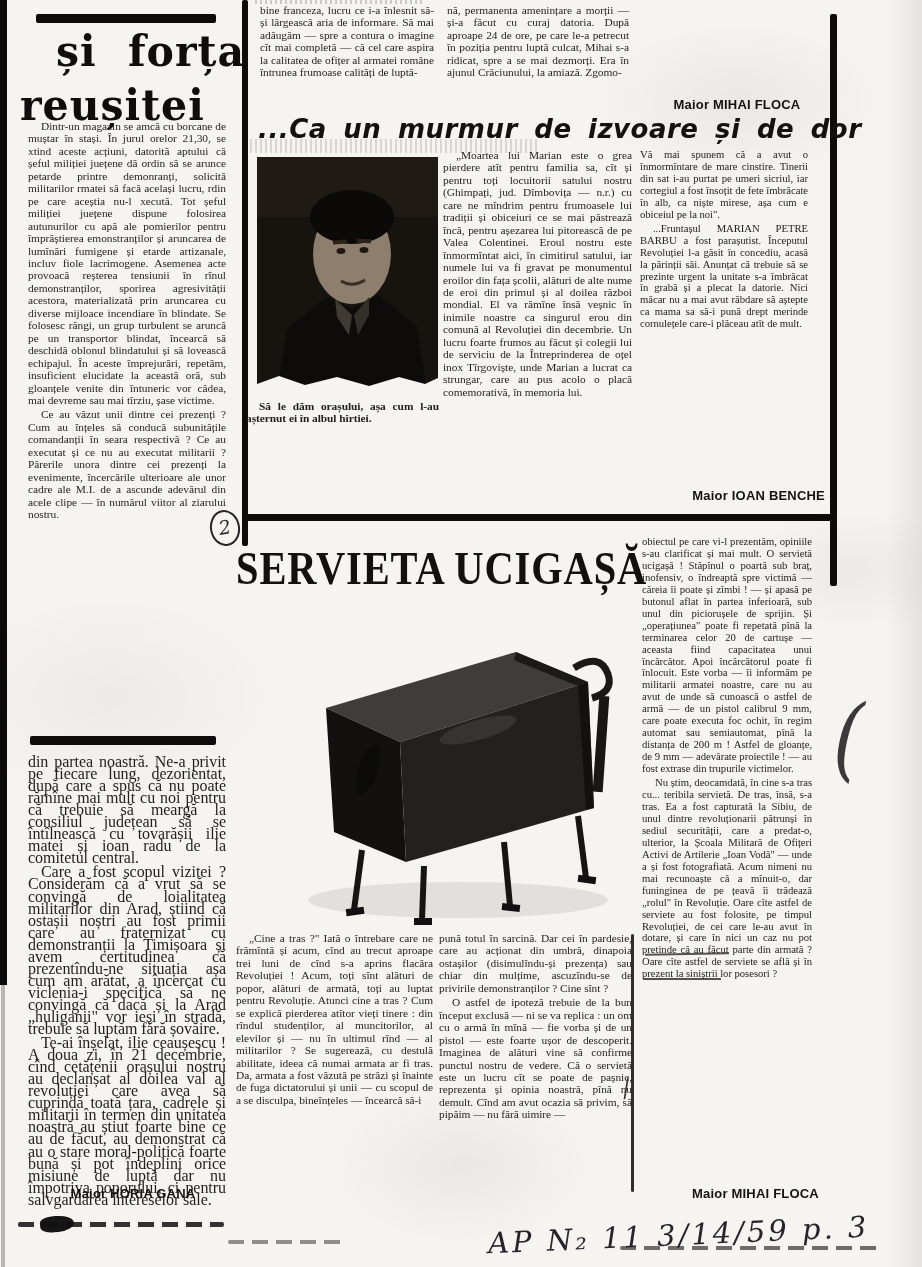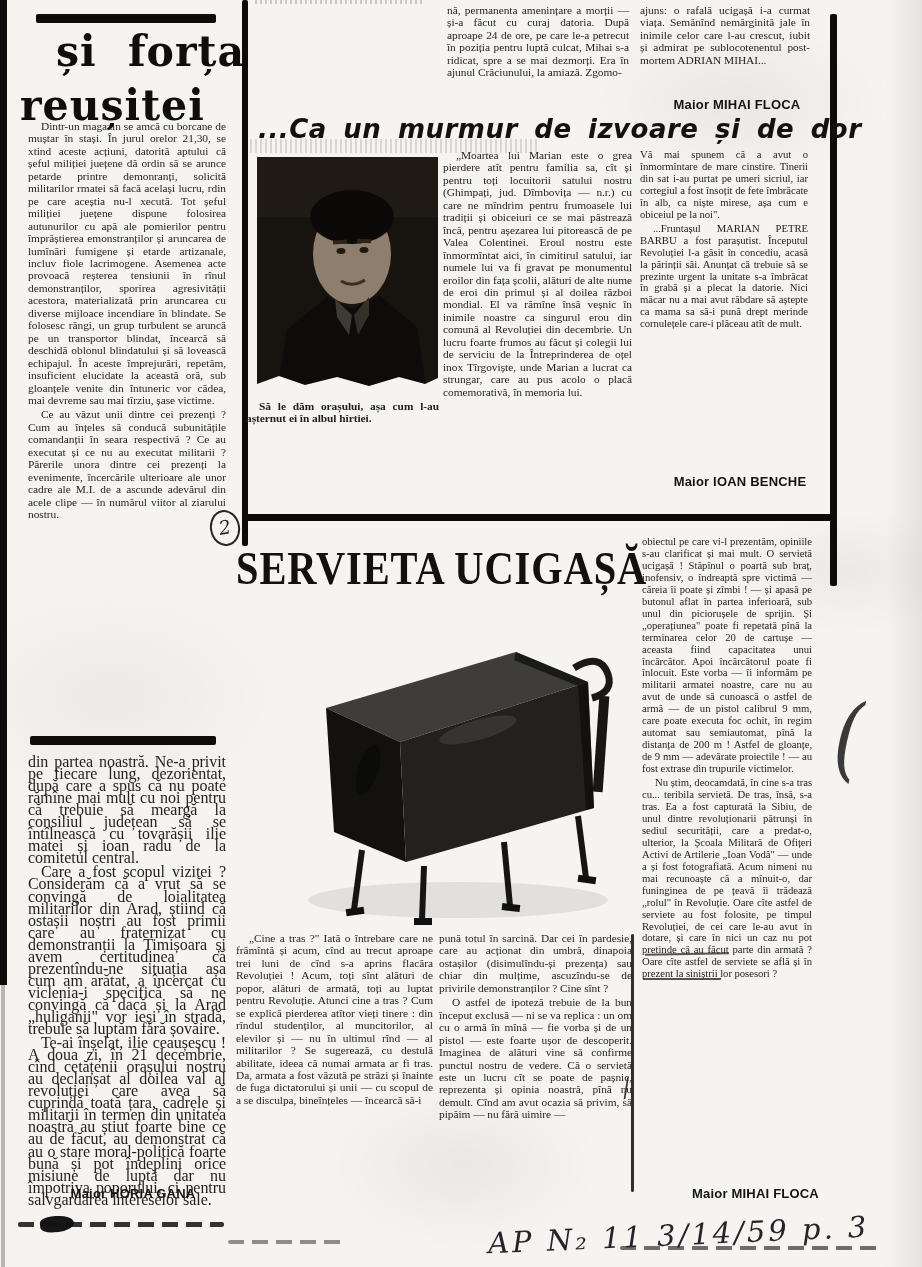--- a/index.html
+++ b/index.html
@@ -102,25 +102,25 @@
   </div>
 
   <div class="signature" style="left:48px;top:1186px;width:170px;">Maior HORIA GANA</div>
   <div class="dashes" style="left:18px;top:1222px;width:206px;"></div>
 
   <div class="rule-v" style="left:242px;top:0;width:6px;height:546px;"></div>
   <div class="rule-v" style="left:830px;top:14px;width:7px;height:572px;"></div>
   <div class="rule-v" style="left:631px;top:934px;width:3px;height:258px;opacity:.85;"></div>
 
   <div class="smudge halftone" style="left:255px;top:0;width:170px;height:4px;"></div>
+  <div class="col" style="left:260px;top:4px;width:174px;">
+    <div class="para noindent">bine franceza, lucru ce i-a înlesnit să-și lărgească aria de informare. Să mai adăugăm — spre a contura o imagine cît mai completă — că cel care aspira la calitatea de ofițer al armatei române întrunea frumoase calități de luptă-</div>
+  </div>
   <div class="col" style="left:447px;top:4px;width:182px;">
     <div class="para noindent">nă, permanenta amenințare a morții — și-a făcut cu curaj datoria. După aproape 24 de ore, pe care le-a petrecut în poziția pentru luptă culcat, Mihai s-a ridicat, spre a se mai dezmorți. Era în ajunul Crăciunului, la amiază. Zgomo-</div>
-  </div>
-  <div class="col" style="left:640px;top:4px;width:170px;">
-    <div class="para noindent">ajuns: o rafală ucigașă i-a curmat viața. Semănînd nemărginită jale în inimile celor care l-au crescut, iubit și admirat pe sublocotenentul post-mortem ADRIAN MIHAI...</div>
   </div>
   <div class="signature" style="left:652px;top:97px;width:170px;">Maior MIHAI FLOCA</div>
 
   <div class="h-murmur" style="left:258px;top:114px;">...Ca un murmur de izvoare și de dor</div>
   <div class="smudge halftone" style="left:250px;top:139px;width:290px;height:14px;opacity:.35;"></div>
 
   <div class="photo-frame" style="left:257px;top:157px;width:181px;height:235px;">
     <svg width="181" height="235" viewBox="0 0 181 235">
       <rect x="0" y="0" width="181" height="235" fill="#17140f"></rect>
       <rect x="0" y="0" width="181" height="60" fill="#241f18" opacity=".6"></rect>
@@ -143,21 +143,21 @@
   </div>
 
   <div class="col" style="left:443px;top:149px;width:189px;">
     <div class="para">„Moartea lui Marian este o grea pierdere atît pentru familia sa, cît și pentru toți locuitorii satului nostru (Ghimpați, jud. Dîmbovița — n.r.) cu care ne mîndrim pentru frumoasele lui tradiții și obiceiuri ce se mai păstrează încă, pentru așezarea lui pitorească de pe Valea Colentinei. Eroul nostru este înmormîntat aici, în cimitirul satului, iar numele lui va fi gravat pe monumentul eroilor din fața școlii, alături de alte nume de eroi din primul și al doilea război mondial. El va rămîne însă veșnic în inimile noastre ca singurul erou din comună al Revoluției din decembrie. Un lucru foarte frumos au făcut și colegii lui de serviciu de la Întreprinderea de oțel inox Tîrgoviște, unde Marian a lucrat ca strungar, care au pus acolo o placă comemorativă, în memoria lui.</div>
   </div>
 
   <div class="col small" style="left:640px;top:149px;width:168px;">
     <div class="para noindent">Vă mai spunem că a avut o înmormîntare de mare cinstire. Tinerii din sat i-au purtat pe umeri sicriul, iar cortegiul a fost însoțit de fete îmbrăcate în alb, ca niște mirese, așa cum e obiceiul pe la noi".</div>
     <div class="para">...Fruntașul MARIAN PETRE BARBU a fost parașutist. Începutul Revoluției l-a găsit în concediu, acasă la părinții săi. Anunțat că trebuie să se prezinte urgent la unitate s-a îmbrăcat în grabă și a plecat la datorie. Nici măcar nu a mai avut răbdare să aștepte ca mama sa să-i pună drept merinde cornulețele care-i plăceau atît de mult.</div>
   </div>
-  <div class="signature" style="left:655px;top:474px;width:170px;">Maior IOAN BENCHE</div>
+  <div class="signature" style="left:655px;top:488px;width:170px;text-align:right;">Maior IOAN BENCHE</div>
 
   <div class="rule-h" style="left:244px;top:514px;width:590px;height:7px;"></div>
 
   <div class="hand circ2" style="left:210px;top:510px;">2</div>
 
   <div class="h-servieta" style="left:236px;top:542px;">SERVIETA UCIGAȘĂ</div>
 
   <div class="photo-frame" style="left:278px;top:610px;width:355px;height:322px;">
     <svg width="355" height="322" viewBox="0 0 355 322">
       <ellipse cx="180" cy="290" rx="150" ry="18" fill="#000" opacity=".08"></ellipse>

